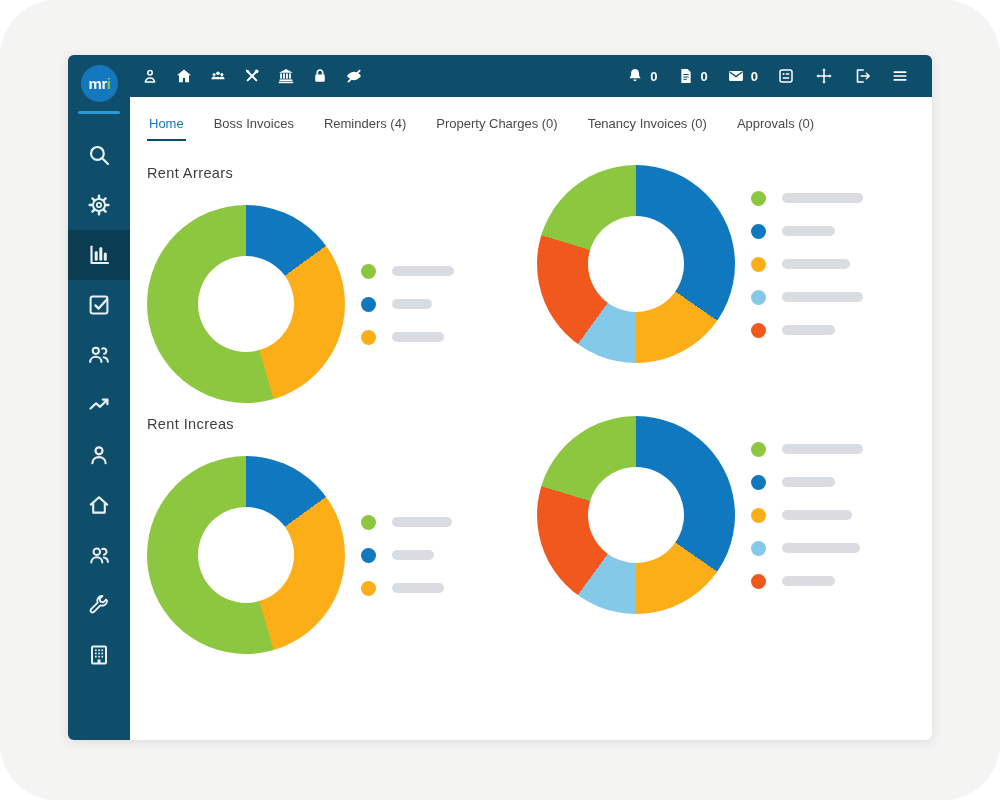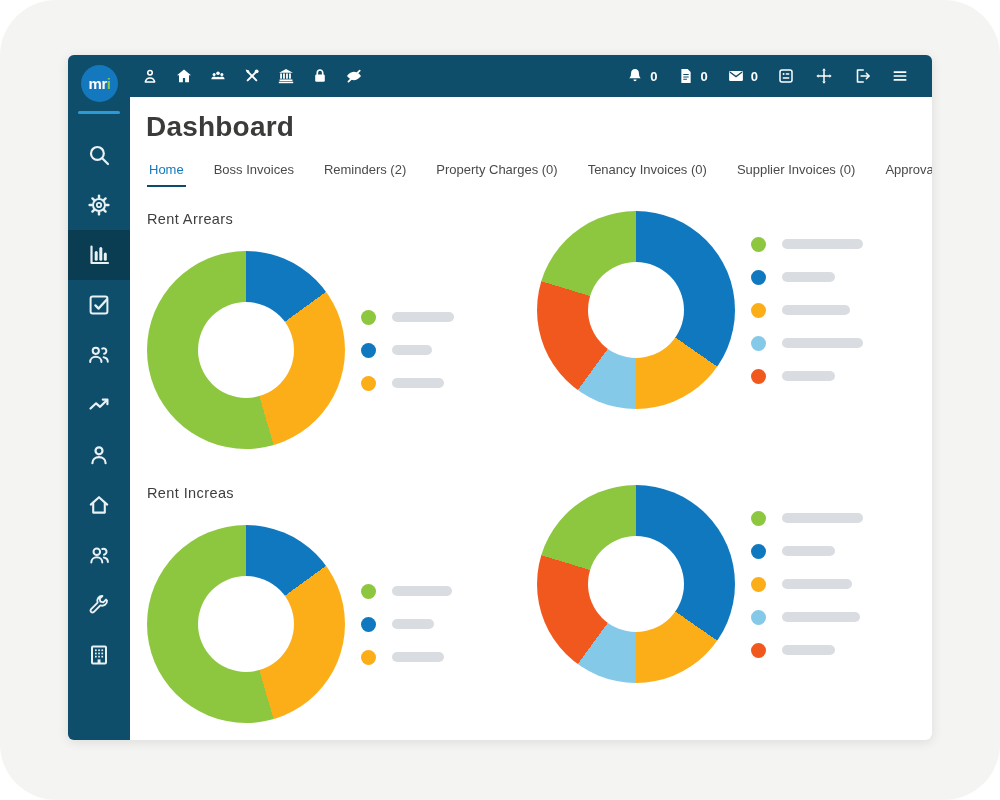--- a/index.html
+++ b/index.html
@@ -43,21 +43,21 @@
   .side-item.active{background:#0A3C52;}
   
   .main{position:absolute;left:62px;top:42px;right:0;bottom:0;background:#fff;}
   .page-title{
     margin:14px 0 0 16px;font-size:28px;line-height:32px;font-weight:bold;
     color:#3B3B3A;letter-spacing:.2px;
   }
   .tabs{display:flex;gap:26px;margin:15px 0 0 17px;font-size:13px;color:#4A4A49;}
   .tab{padding:4px 2px 8px 2px;cursor:pointer;white-space:nowrap;}
   .tab.active{color:#1379C0;border-bottom:2px solid #0c4a6e;}
-  .charts{display:grid;grid-template-columns:390px auto;margin:24px 4px 0 17px;row-gap:36px;}
+  .charts{display:grid;grid-template-columns:390px auto;margin:24px 4px 0 17px;row-gap:13px;}
   .chart-title{font-size:14.5px;color:#3E3E3D;letter-spacing:.4px;font-weight:normal;margin:0 0 24px 0;}
   .chart-body{display:flex;align-items:center;}
   .donut{width:198px;height:198px;border-radius:50%;position:relative;flex:0 0 auto;cursor:pointer;}
   .donut-hole{
     position:absolute;left:50%;top:50%;width:96px;height:96px;margin:-48px 0 0 -48px;
     background:#fff;border-radius:50%;
   }
   .legend{margin-left:16px;display:flex;flex-direction:column;gap:18px;}
   .legend-row{display:flex;align-items:center;gap:16px;}
   .legend-dot{width:15px;height:15px;border-radius:50%;flex:0 0 auto;}
@@ -329,28 +329,26 @@
                   <line x1="4.5" y1="12" x2="19.5" y2="12"></line>
                   <line x1="4.5" y1="17.2" x2="19.5" y2="17.2"></line>
                 </g>
               </svg>
             </span>
           </span>
         </div>
     </div>
 
     <div class="main">
-      <h1 class="page-title">Dashboard</h1>
       <div class="tabs" id="tabs">
           <div class="tab active">Home</div>
           <div class="tab">Boss Invoices</div>
-          <div class="tab">Reminders (2)</div>
+          <div class="tab">Reminders (4)</div>
           <div class="tab">Property Charges (0)</div>
           <div class="tab">Tenancy Invoices (0)</div>
-          <div class="tab">Supplier Invoices (0)</div>
           <div class="tab">Approvals (0)</div>
         </div>
       <div class="charts" id="charts">
           <section class="chart">
             <h3 class="chart-title">Rent Arrears</h3>
             <div class="chart-body">
               <div class="donut" style="background: conic-gradient(rgb(15, 120, 190) 0deg, rgb(15, 120, 190) 54deg, rgb(251, 174, 23) 54deg, rgb(251, 174, 23) 163.8deg, rgb(141, 198, 63) 163.8deg, rgb(141, 198, 63) 360deg);">
                 <div class="donut-hole"></div>
               </div>
               <div class="legend">

